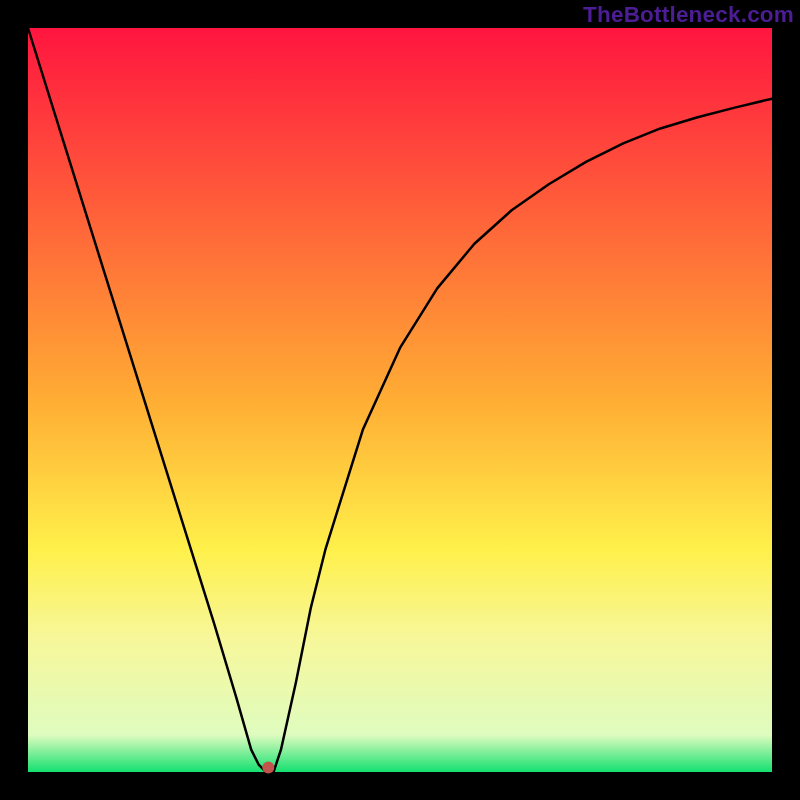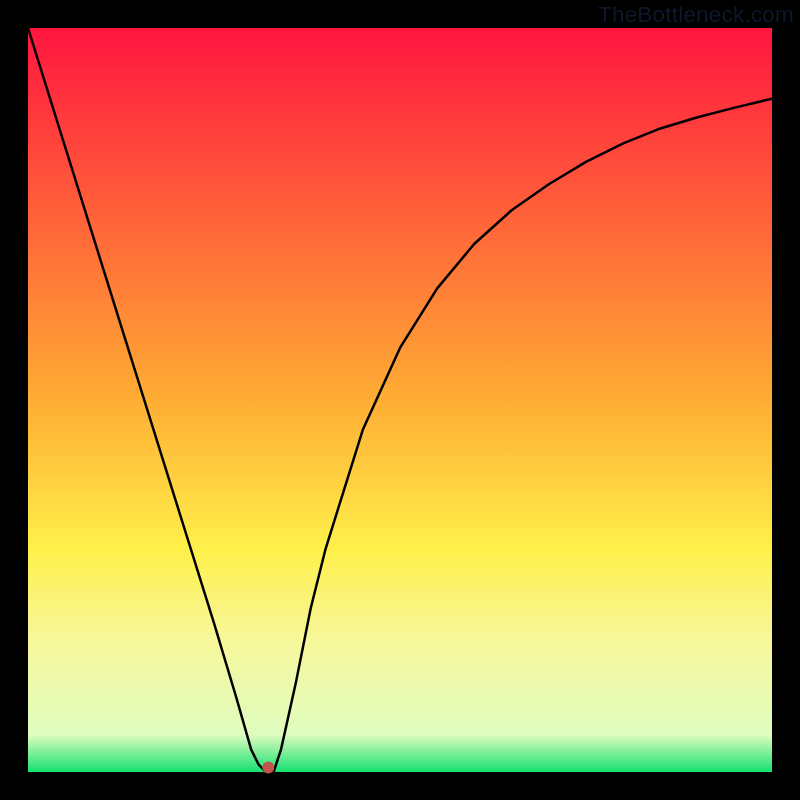--- a/index.html
+++ b/index.html
@@ -15,22 +15,22 @@
     position: relative;
     width: 800px;
     height: 800px;
   }
   svg { display: block; }
   .watermark {
     position: absolute;
     top: 2px;
     right: 6px;
     font-size: 22.5px;
-    font-weight: 400;
-    color: #0f172a;
+    font-weight: 700;
+    color: #4c1d95;
     letter-spacing: 0.2px;
     user-select: none;
   }
 </style>
 </head>
 <body>
 
 <div class="stage">
   <svg width="800" height="800" viewBox="0 0 800 800">
     <defs>

